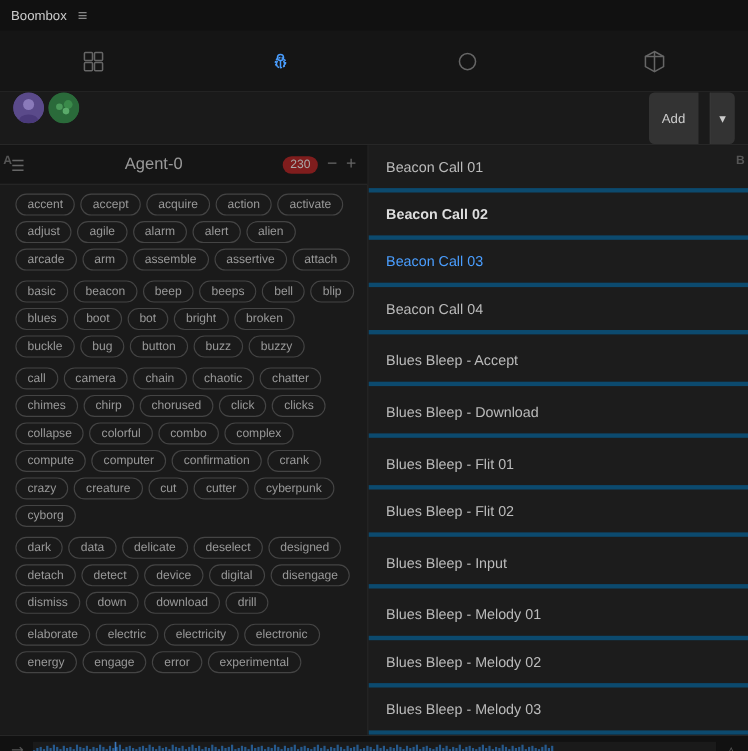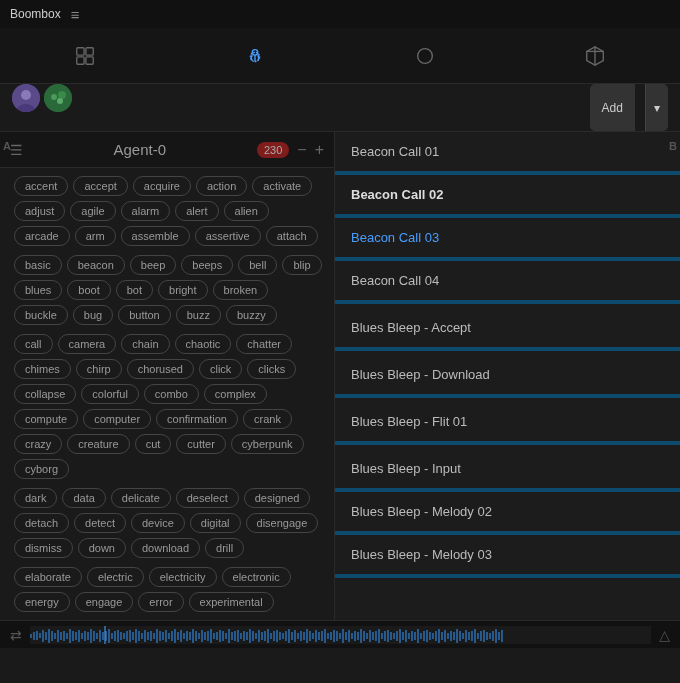--- a/index.html
+++ b/index.html
@@ -422,21 +422,23 @@
   </div>
 
   <div id="right-panel">
     <div class="sound-item">Beacon Call 01</div>
     <div class="sound-item bold">Beacon Call 02</div>
     <div class="sound-item active">Beacon Call 03</div>
     <div class="sound-item">Beacon Call 04</div>
     <div class="sound-item" style="margin-top:4px;">Blues Bleep - Accept</div>
     <div class="sound-item" style="margin-top:4px;">Blues Bleep - Download</div>
     <div class="sound-item" style="margin-top:4px;">Blues Bleep - Flit 01</div>
+    <div class="sound-item">Blues Bleep - Flit 02</div>
     <div class="sound-item" style="margin-top:4px;">Blues Bleep - Input</div>
+    <div class="sound-item" style="margin-top:4px;">Blues Bleep - Melody 01</div>
     <div class="sound-item">Blues Bleep - Melody 02</div>
     <div class="sound-item">Blues Bleep - Melody 03</div>
   </div>
 
   <span class="side-label-b">B</span>
 </div>
 
 <div id="bottom-bar">
   <span id="transport-icon">⇄</span>
   <div id="waveform">

